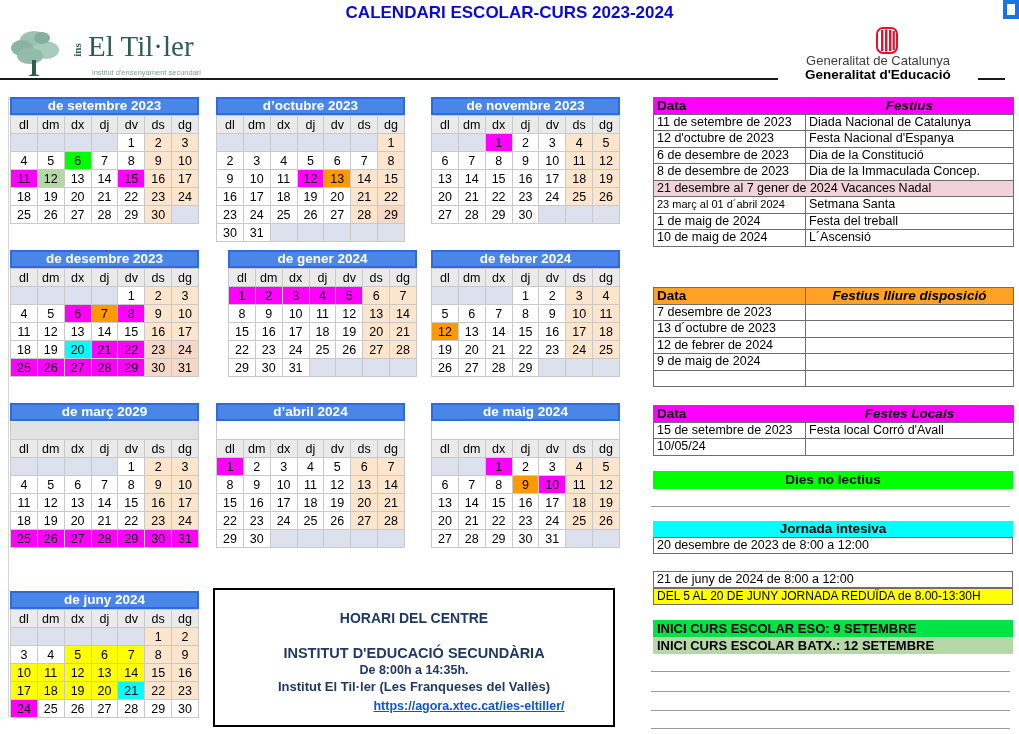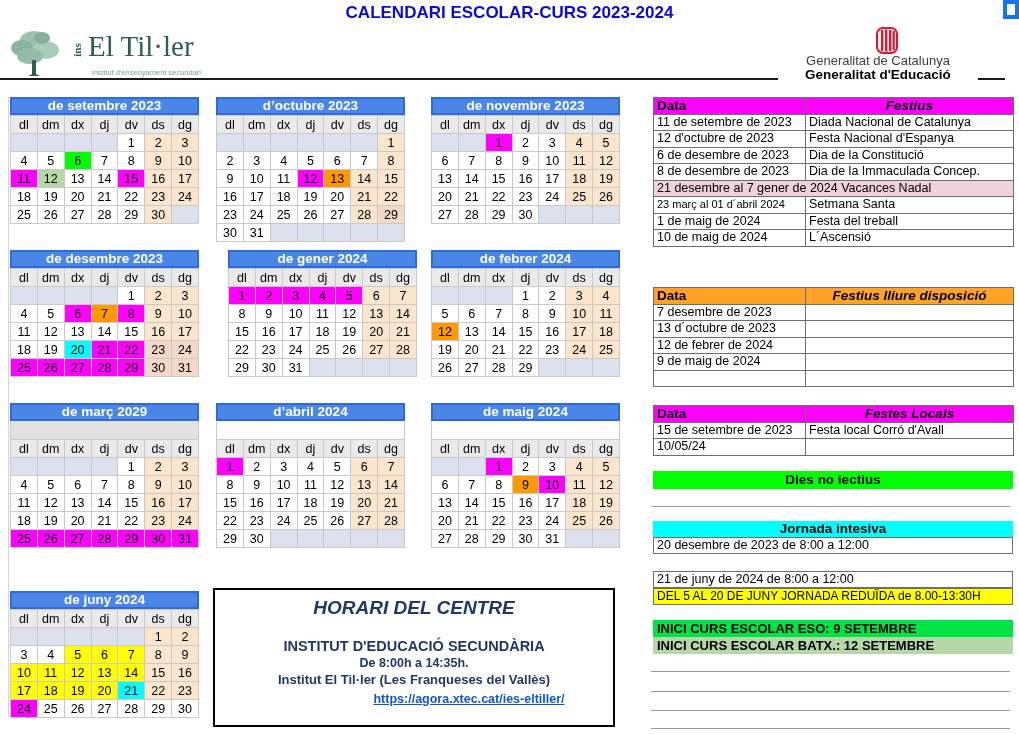--- a/index.html
+++ b/index.html
@@ -44,21 +44,21 @@
   .rrow{position:absolute;left:653px;width:360px;height:17px;box-sizing:border-box;border:1px solid #6e6e6e;font-size:12.5px;line-height:15px;padding:0 3px;background:#fff;white-space:nowrap;overflow:hidden;}
   #jornada-row1{top:537px}
   #jornada-row2{top:571px}
   #jornada-reduida{top:588px;background:var(--yellow);font-size:12px;}
   .inici{position:absolute;left:653px;width:360px;height:17px;box-sizing:border-box;font-size:13px;font-weight:bold;line-height:17px;padding:0 4px;white-space:nowrap;}
   #inici-eso{top:620px;background:var(--inici_green);}
   #inici-batx{top:637px;background:var(--sage);}
   .rule{position:absolute;left:651px;width:359px;height:1px;background:#9a9a9a;}
   
   #horari-box{position:absolute;left:213px;top:588px;width:402px;height:139px;box-sizing:border-box;border:2px solid #000;text-align:center;color:var(--navy);background:#fff;}
-  #horari-title{margin-top:7px;font-size:19px;font-weight:bold;font-style:italic;}
+  #horari-title{margin-top:20px;font-size:14px;font-weight:bold;}
   #horari-line1{margin-top:19px;font-size:14.5px;font-weight:bold;}
   #horari-line2{margin-top:2px;font-size:12.5px;font-weight:bold;}
   #horari-line3{margin-top:2px;font-size:13px;font-weight:bold;}
   #horari-link-row{margin-top:2px;padding-left:110px;}
   #horari-link{font-size:12.5px;font-weight:bold;color:var(--link_blue);text-decoration:underline;}
 </style>
 </head>
 <body>
 
 <div id="page">

